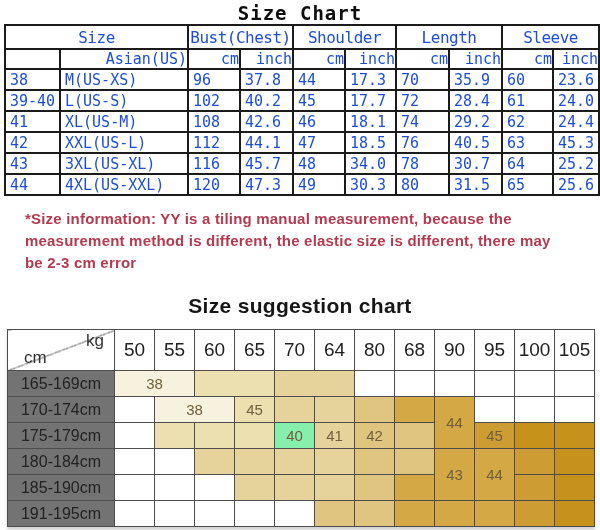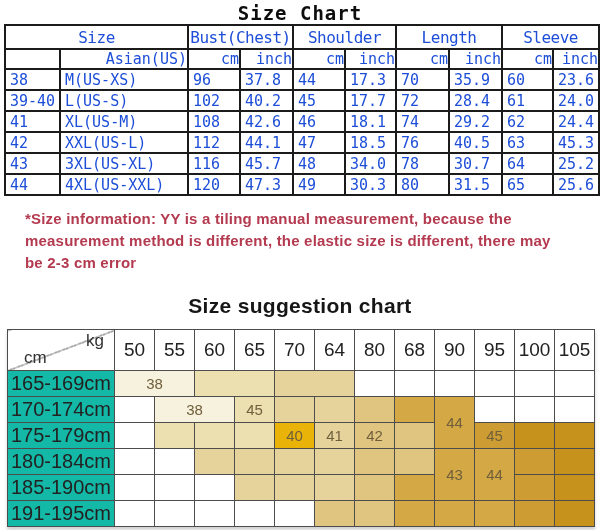--- a/index.html
+++ b/index.html
@@ -39,21 +39,21 @@
   }
   table.sugg {
     border-collapse:collapse; table-layout:fixed; width:587px;
     margin:11px 0 0 7px; box-shadow:0 3px 3px rgba(0,0,0,0.18);
   }
   table.sugg th, table.sugg td {
     border:1px solid #4d4d4d; padding:0; text-align:center;
     font-weight:normal; overflow:hidden;
   }
   table.sugg tr.hdr th { height:41px; font-size:19px; color:#222; }
-  table.sugg td.rh { height:26px; font-size:20px; color:#222; background:#14b8a6; }
+  table.sugg td.rh { height:26px; font-size:16px; color:#222; background:#737373; }
   table.sugg td.cell { font-size:15px; color:#6f5f3c; }
   th.corner {
     position:relative;
     background:linear-gradient(to bottom right,
       #ffffff 49.2%, #8a8a8a 49.2%, #8a8a8a 50.8%, #ffffff 50.8%);
   }
   th.corner .kg { position:absolute; top:1px; right:10px; font-size:17px; color:#333; }
   th.corner .cm { position:absolute; bottom:2px; left:16px; font-size:17px; color:#333; }
 </style>
 </head>
@@ -226,21 +226,21 @@
         <td class="cell" style="background: rgb(255, 255, 255);"></td>
         <td class="cell" style="background: rgb(255, 255, 255);"></td>
         <td class="cell" style="background: rgb(255, 255, 255);"></td>
       </tr>
       <tr>
         <td class="rh">175-179cm</td>
         <td class="cell" style="background: rgb(255, 255, 255);"></td>
         <td class="cell" style="background: rgb(236, 223, 176);"></td>
         <td class="cell" style="background: rgb(236, 223, 176);"></td>
         <td class="cell" style="background: rgb(236, 223, 176);"></td>
-        <td class="cell" style="background: #eab308;">40</td>
+        <td class="cell" style="background: #86efac;">40</td>
         <td class="cell" style="background: rgb(230, 211, 156);">41</td>
         <td class="cell" style="background: rgb(223, 197, 127);">42</td>
         <td class="cell" style="background: rgb(223, 197, 127);"></td>
         <td class="cell" style="background: rgb(205, 157, 51);">45</td>
         <td class="cell" style="background: rgb(198, 146, 28);"></td>
         <td class="cell" style="background: rgb(198, 146, 28);"></td>
       </tr>
       <tr>
         <td class="rh">180-184cm</td>
         <td class="cell" style="background: rgb(255, 255, 255);"></td>

